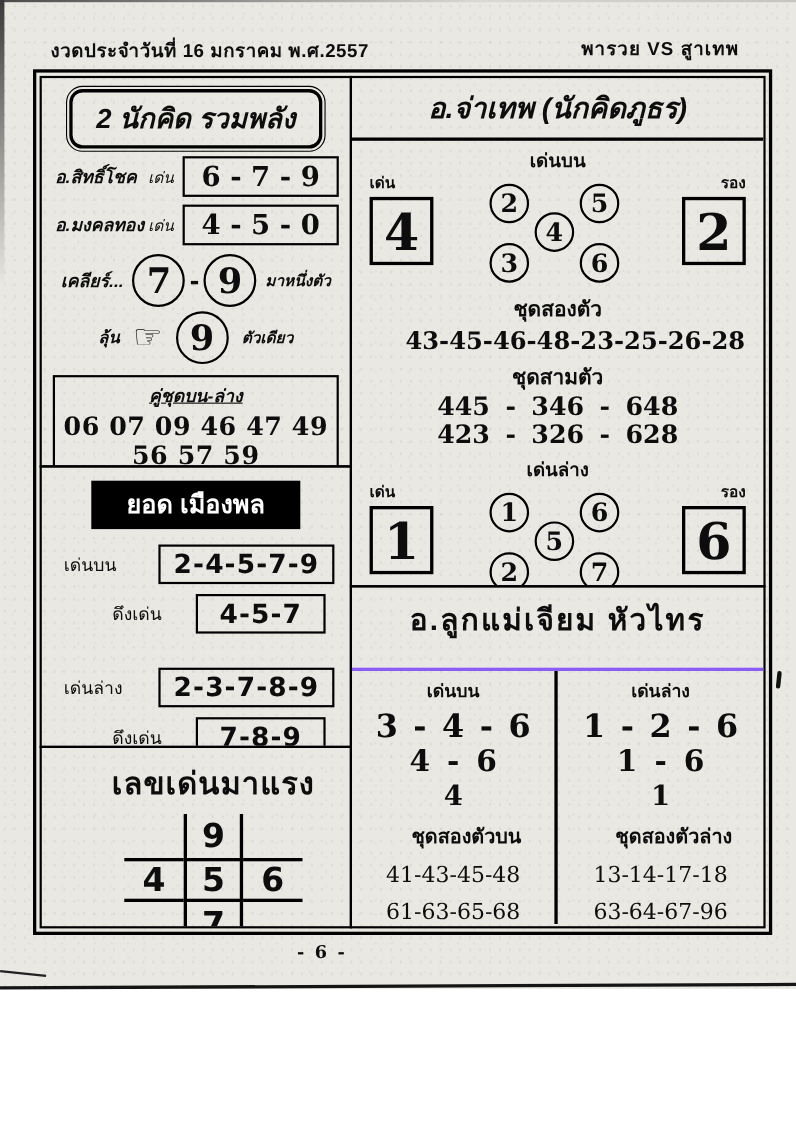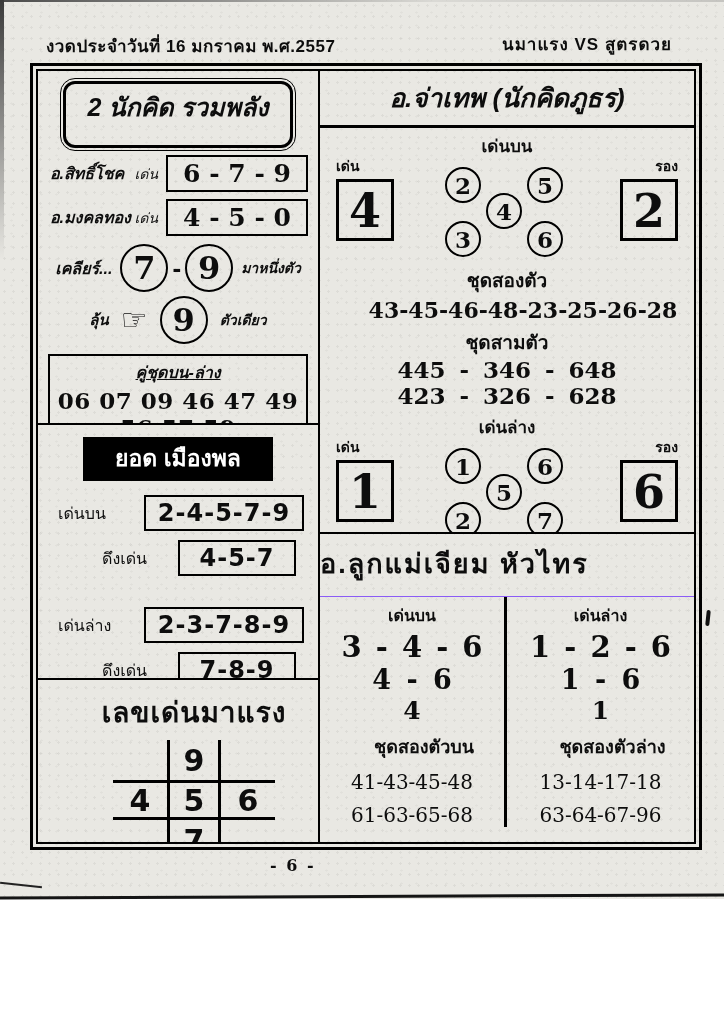--- a/index.html
+++ b/index.html
@@ -36,21 +36,21 @@
   .col { display:flex; flex-direction:column; min-height:0; }
   .box { border:2px solid #000; background:transparent; overflow:hidden; }
   .col-left .box + .box { margin-top:-2px; }
   .col-right .box + .box { margin-top:-2px; }
   .col-right .box { margin-left:-2px; }
 
   
   .b1 { height:356px; flex:none; }
   .title-pill { width:230px; margin:10px auto 6px; border:3px solid #000; border-radius:12px;
                 outline:1px solid #000; outline-offset:2px; text-align:center;
-                font-size:25px; font-weight:bold; font-style:italic; padding:3px 0 18px; }
+                font-size:25px; font-weight:bold; font-style:italic; padding:3px 0 5px; }
   .b1row { display:flex; align-items:center; margin:7px 10px 0 12px; }
   .b1name { font-size:16px; font-style:italic; font-weight:bold; flex:none; }
   .b1den  { font-size:14px; font-style:italic; margin-left:auto; margin-right:8px; }
   .numbox { border:2px solid #000; text-align:center;
             font-family:"DejaVu Serif", serif; font-weight:bold; }
   .b1val  { width:142px; font-size:25px; line-height:33px; flex:none; }
   .clearrow { display:flex; align-items:center; justify-content:center; margin-top:8px; gap:4px; }
   .clr-lbl { font-size:16px; font-weight:bold; font-style:italic; margin-right:4px; }
   .circ { border:2.5px solid #000; border-radius:50%; display:flex; align-items:center; justify-content:center;
           font-family:"DejaVu Serif", serif; font-weight:bold; background:transparent; }
@@ -99,22 +99,22 @@
   .circ-sm { width:36px; height:36px; font-size:23px; position:absolute; border-width:2px; }
   .p0 { left:14px; top:0; } .p1 { left:96px; top:0; } .p2 { left:55px; top:26px; }
   .p3 { left:14px; top:54px; } .p4 { left:96px; top:54px; }
   .set-title { text-align:center; font-size:19px; font-weight:bold; margin-top:4px; }
   .pairs-line { text-align:center; font-family:"DejaVu Serif", serif; font-weight:bold;
                 font-size:22px; margin-top:2px; white-space:nowrap;margin-left:32px; }
   .triple-line { text-align:center; font-family:"DejaVu Serif", serif; font-weight:bold;
                  font-size:23px; line-height:26px; word-spacing:6px; }
 
   .bB { flex:1; }
-  .bB-title { font-size:27px; font-weight:bold; padding:8px 0 11px;
-              border-bottom:1px solid #8b5cf6; letter-spacing:2px; }
+  .bB-title { text-align:center; font-size:27px; font-weight:bold; padding:8px 0 22px;
+              border-bottom:3px solid #8b5cf6; letter-spacing:2px; }
   .bB-grid { display:grid; grid-template-columns:1fr 1fr; }
   .bB-col { text-align:center; padding-top:6px; }
   .bB-col.first { border-right:3px solid #000; }
   .bB-head { font-size:16px; font-weight:bold; margin-bottom:2px; }
   .bB-l1 { font-family:"DejaVu Serif", serif; font-weight:bold; font-size:29px; line-height:34px; word-spacing:4px; }
   .bB-l2 { font-family:"DejaVu Serif", serif; font-weight:bold; font-size:27px; line-height:32px; word-spacing:6px; }
   .bB-l3 { font-family:"DejaVu Serif", serif; font-weight:bold; font-size:25px; line-height:30px; }
   .bB-settitle { font-size:18px; font-weight:bold; margin-top:6px;padding-left:24px; }
   .bB-set { font-family:"DejaVu Serif", serif; font-size:20px; margin-top:9px; }
 
@@ -127,21 +127,21 @@
 <div class="stage">
   <div class="paper"></div>
   <div class="paper-edge-top"></div>
   <div class="paper-edge-left"></div>
   <div class="paper-edge-bottom"></div>
   <div class="paper-edge-corner"></div>
   <div class="ink-mark"></div>
 
   <div class="hdr">
     <div class="hdr-left">งวดประจำวันที่ 16 มกราคม พ.ศ.2557</div>
-    <div class="hdr-right">นมาแรง VS สูตรดวย</div>
+    <div class="hdr-right">พารวย VS สูาเทพ</div>
   </div>
 
   <div class="frame">
     <div class="cols">
 
       <div class="col col-left">
 
         <div class="box b1">
           <div class="title-pill">2 นักคิด รวมพลัง</div>
 

